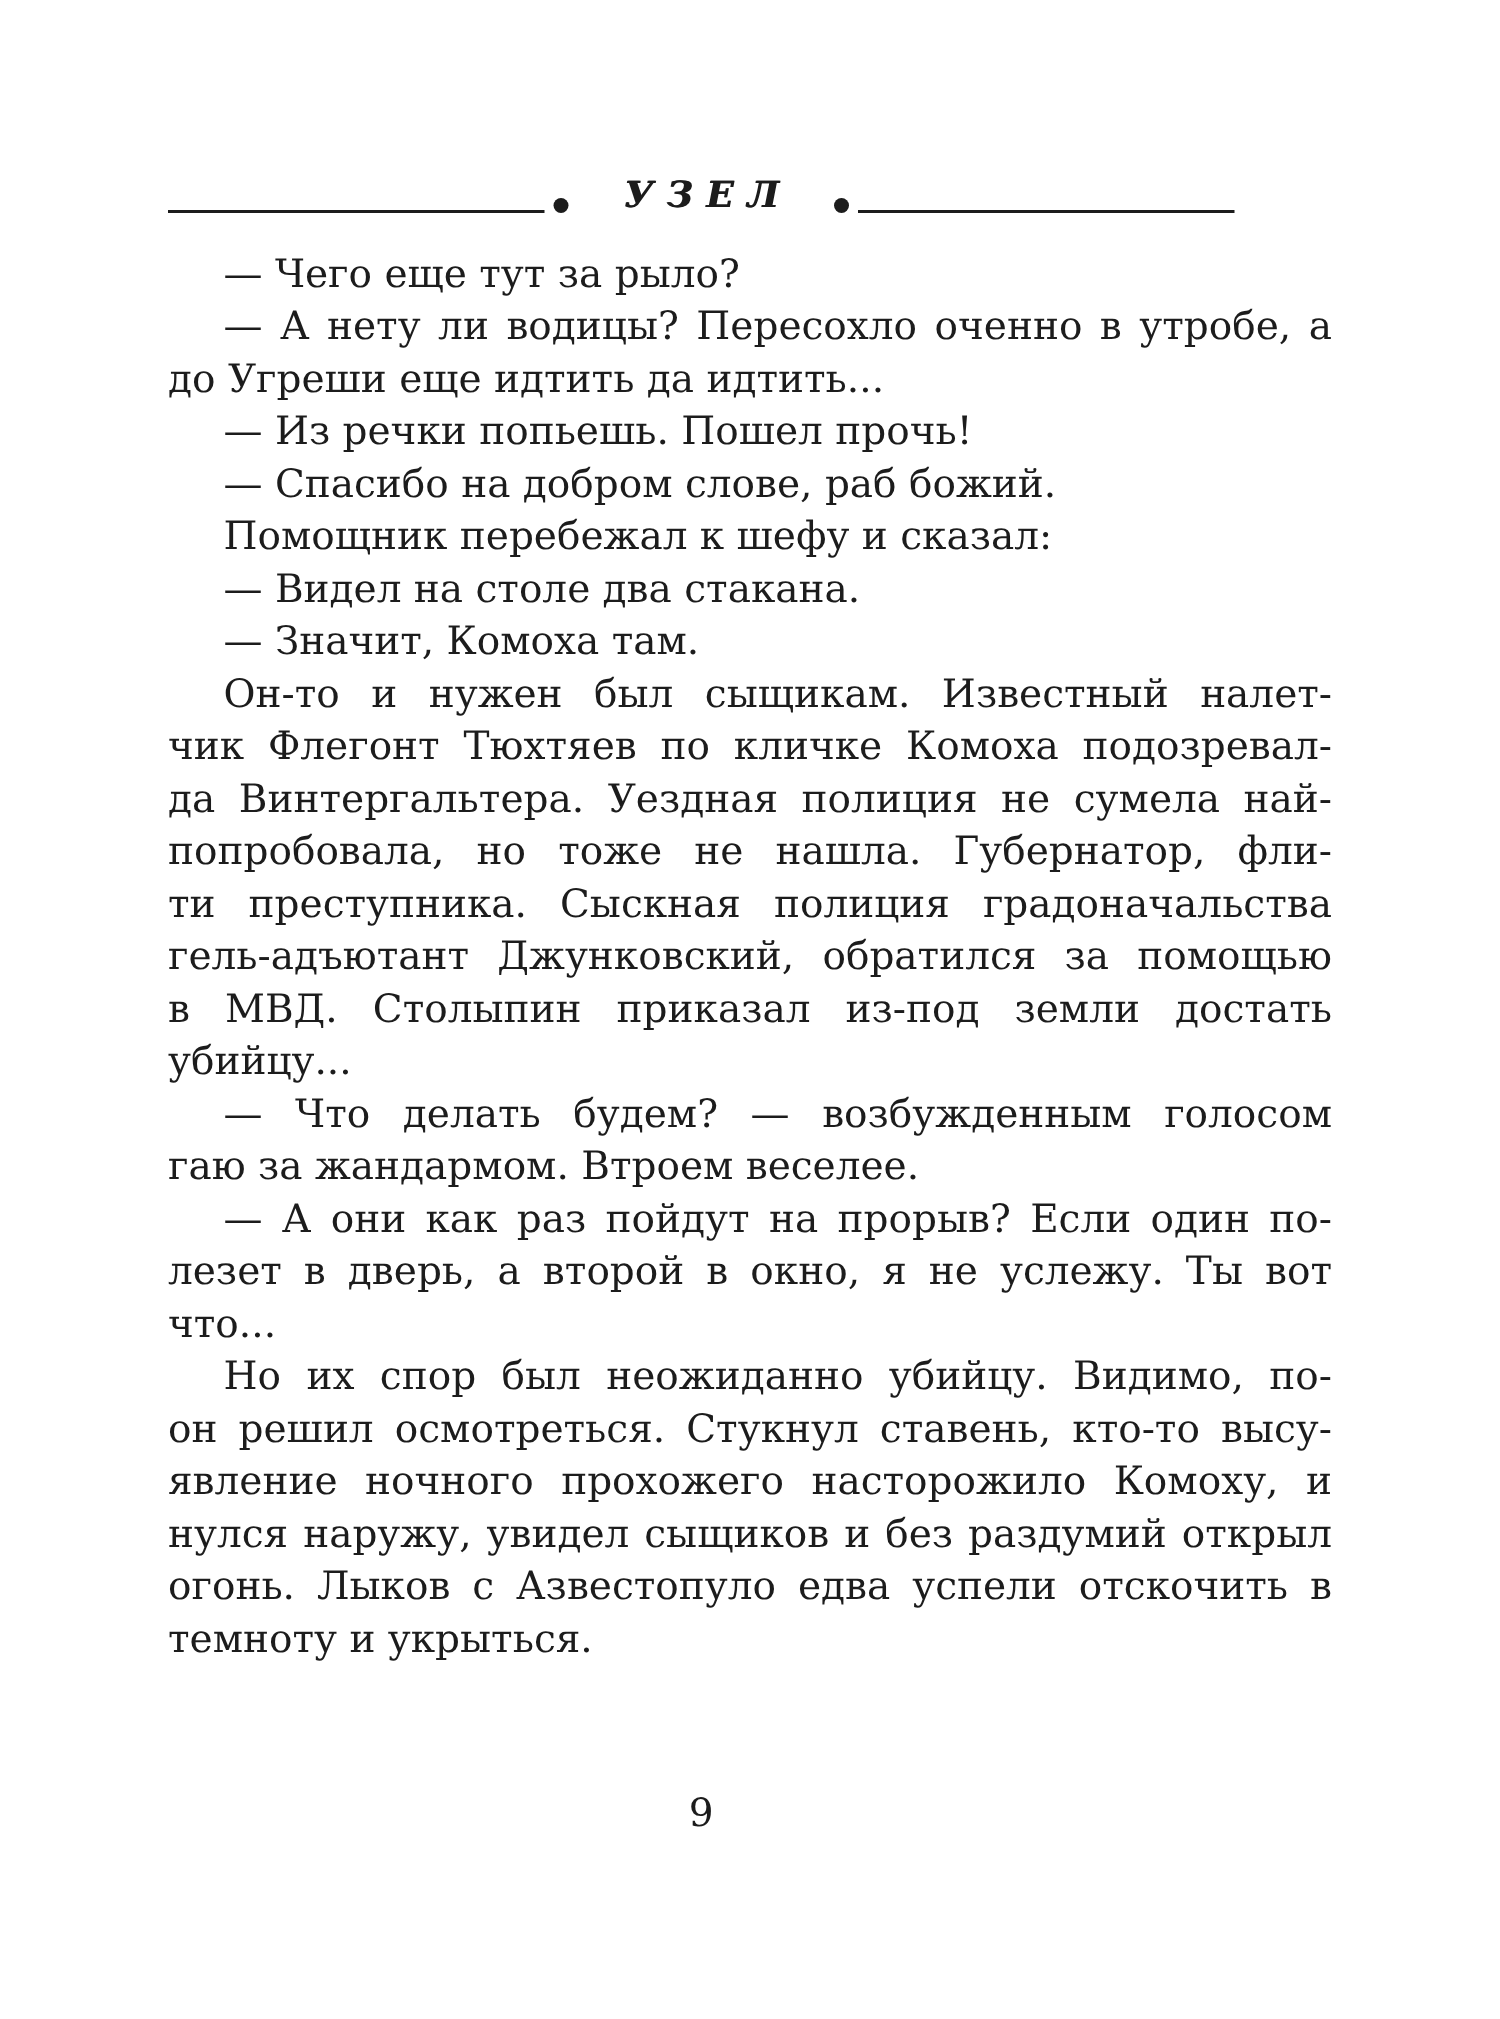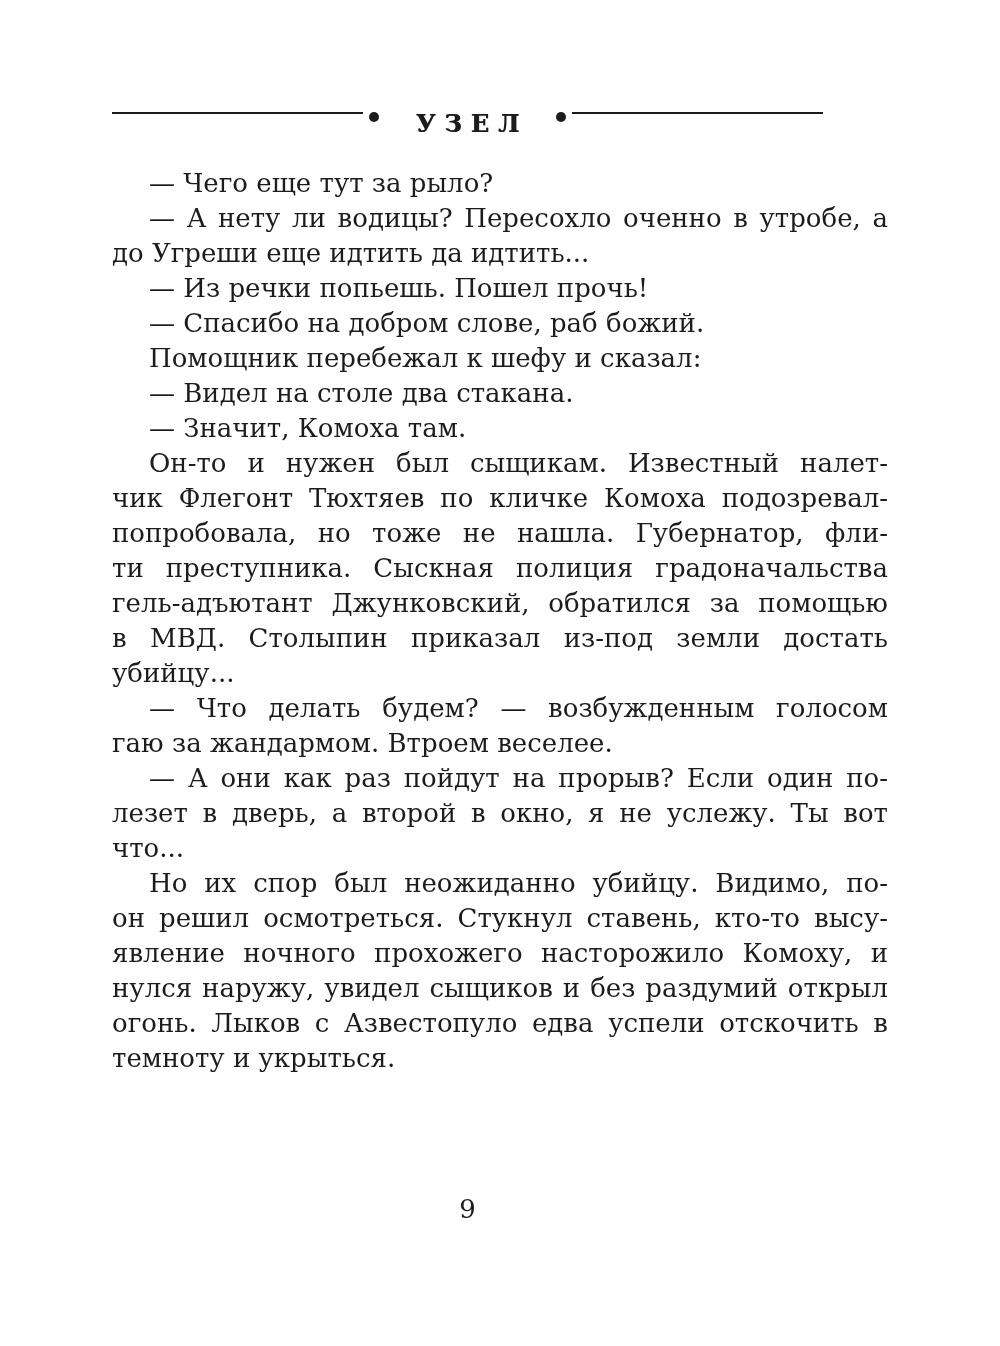--- a/index.html
+++ b/index.html
@@ -16,21 +16,22 @@
     color: #1c1c1c;
     overflow: hidden;
   }
   .running-head {
     position: absolute;
     left: 112px;
     top: 112px;
     width: 711px;
     height: 30px;
     display: flex;
-    align-items: flex-start;
+    align-items: flex-end;
+    font-style: italic;
   }
   .rule {
     flex: 1;
     height: 2px;
     background: #1c1c1c;
   }
   .dot {
     width: 10px;
     height: 10px;
     border-radius: 50%;
@@ -92,20 +93,21 @@
       <div class="line first last">— Чего еще тут за рыло?</div>
       <div class="line first">— А нету ли водицы? Пересохло оченно в утробе, а</div>
       <div class="line last">до Угреши еще идтить да идтить...</div>
       <div class="line first last">— Из речки попьешь. Пошел прочь!</div>
       <div class="line first last">— Спасибо на добром слове, раб божий.</div>
       <div class="line first last">Помощник перебежал к шефу и сказал:</div>
       <div class="line first last">— Видел на столе два стакана.</div>
       <div class="line first last">— Значит, Комоха там.</div>
       <div class="line first">Он-то и нужен был сыщикам. Известный налет-</div>
       <div class="line">чик Флегонт Тюхтяев по кличке Комоха подозревал-</div>
+      <div class="line">да Винтергальтера. Уездная полиция не сумела най-</div>
       <div class="line">попробовала, но тоже не нашла. Губернатор, фли-</div>
       <div class="line">ти преступника. Сыскная полиция градоначальства</div>
       <div class="line">гель-адъютант Джунковский, обратился за помощью</div>
       <div class="line">в МВД. Столыпин приказал из-под земли достать</div>
       <div class="line last">убийцу...</div>
       <div class="line first">— Что делать будем? — возбужденным голосом</div>
       <div class="line last">гаю за жандармом. Втроем веселее.</div>
       <div class="line first">— А они как раз пойдут на прорыв? Если один по-</div>
       <div class="line">лезет в дверь, а второй в окно, я не услежу. Ты вот</div>
       <div class="line last">что...</div>

